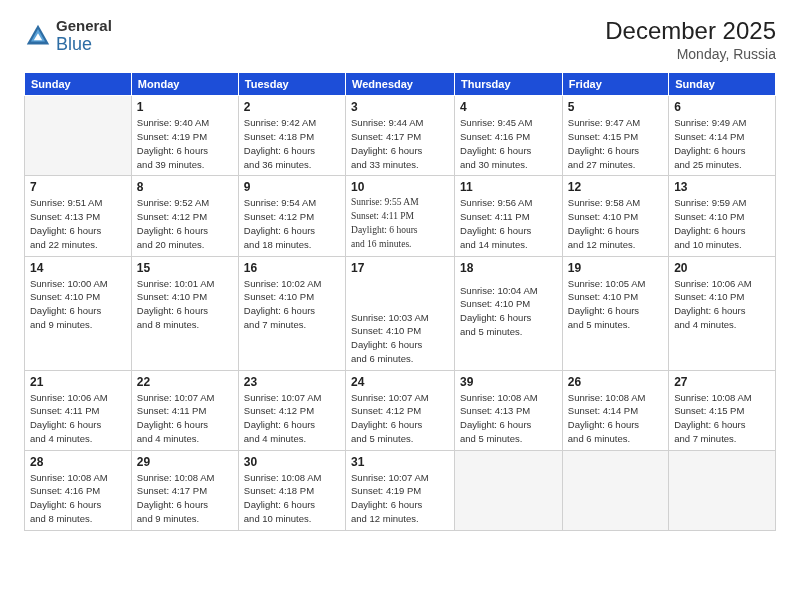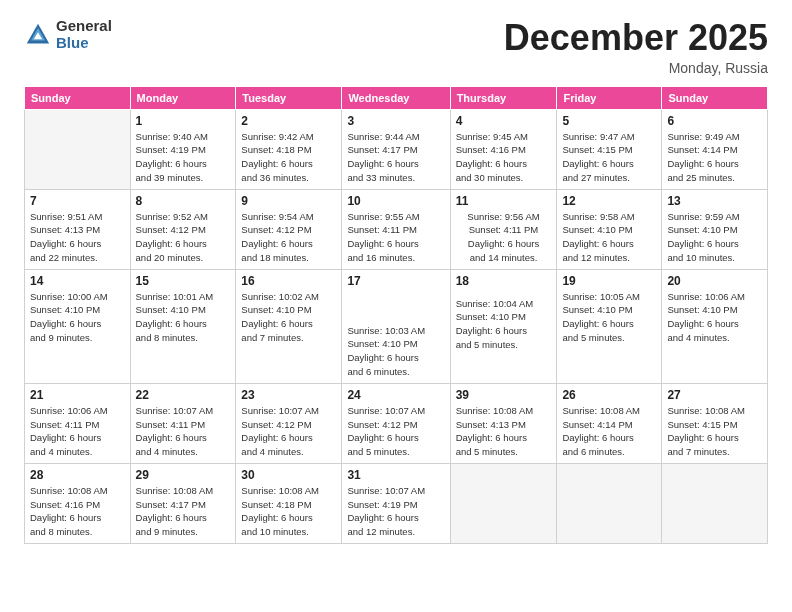--- a/index.html
+++ b/index.html
@@ -6,21 +6,21 @@
     body {
       font-family: Arial, sans-serif;
       background: #fff;
       width: 792px;
       height: 612px;
       overflow: hidden;
     }
     .page {
       width: 792px;
       height: 452px;
-      padding: 18px 24px 12px 24px;
+      padding: 18px 16px 12px 24px;
       position: relative;
     }
     .header {
       display: flex;
       justify-content: space-between;
       align-items: flex-start;
       margin-bottom: 10px;
     }
     .logo {
       display: flex;
@@ -30,50 +30,50 @@
       display: flex;
       flex-direction: column;
       line-height: 1.1;
     }
     .logo-general {
       font-size: 15px;
       font-weight: bold;
       color: #333;
     }
     .logo-blue {
-      font-size: 15px;
-      font-weight: bold;
+      font-size: 18px;
+      font-weight: normal;
       color: #2e6da4;
     }
     .logo-icon {
       width: 28px;
       height: 28px;
       margin-right: 4px;
     }
     .title-block {
       text-align: right;
     }
     .month-title {
-      font-size: 36px;
-      font-weight: bold;
+      font-size: 24px;
+      font-weight: normal;
       color: #222;
       line-height: 1.1;
     }
     .location {
       font-size: 14px;
       color: #555;
       margin-top: 2px;
     }
     .calendar {
       width: 100%;
       border-collapse: collapse;
       font-size: 10px;
     }
     .calendar th {
-      background: #ec4899;
+      background: #1d4ed8;
       color: #fff;
       text-align: left;
       padding: 5px 6px;
       font-size: 11px;
       font-weight: bold;
       border: 1px solid #fff;
     }
     .calendar td {
       border: 1px solid #d0d0d0;
       vertical-align: top;
@@ -194,28 +194,28 @@
           </td>
           <td>
             <div class="day-number">9</div>
             <div class="day-info" style="white-space: pre-line;">Sunrise: 9:54 AM
 Sunset: 4:12 PM
 Daylight: 6 hours
 and 18 minutes.</div>
           </td>
           <td>
             <div class="day-number">10</div>
-            <div class="day-info" style="white-space: pre-line;">Sunrise: 9:55 AM
+            <div class="day-info" style="white-space: pre-line; font-family: Liberation Serif, serif;">Sunrise: 9:55 AM
 Sunset: 4:11 PM
 Daylight: 6 hours
 and 16 minutes.</div>
           </td>
           <td>
             <div class="day-number">11</div>
-            <div class="day-info" style="white-space: pre-line; text-align: center;">Sunrise: 9:56 AM
+            <div class="day-info" style="white-space: pre-line;">Sunrise: 9:56 AM
 Sunset: 4:11 PM
 Daylight: 6 hours
 and 14 minutes.</div>
           </td>
           <td>
             <div class="day-number">12</div>
             <div class="day-info" style="white-space: pre-line;">Sunrise: 9:58 AM
 Sunset: 4:10 PM
 Daylight: 6 hours
 and 12 minutes.</div>

